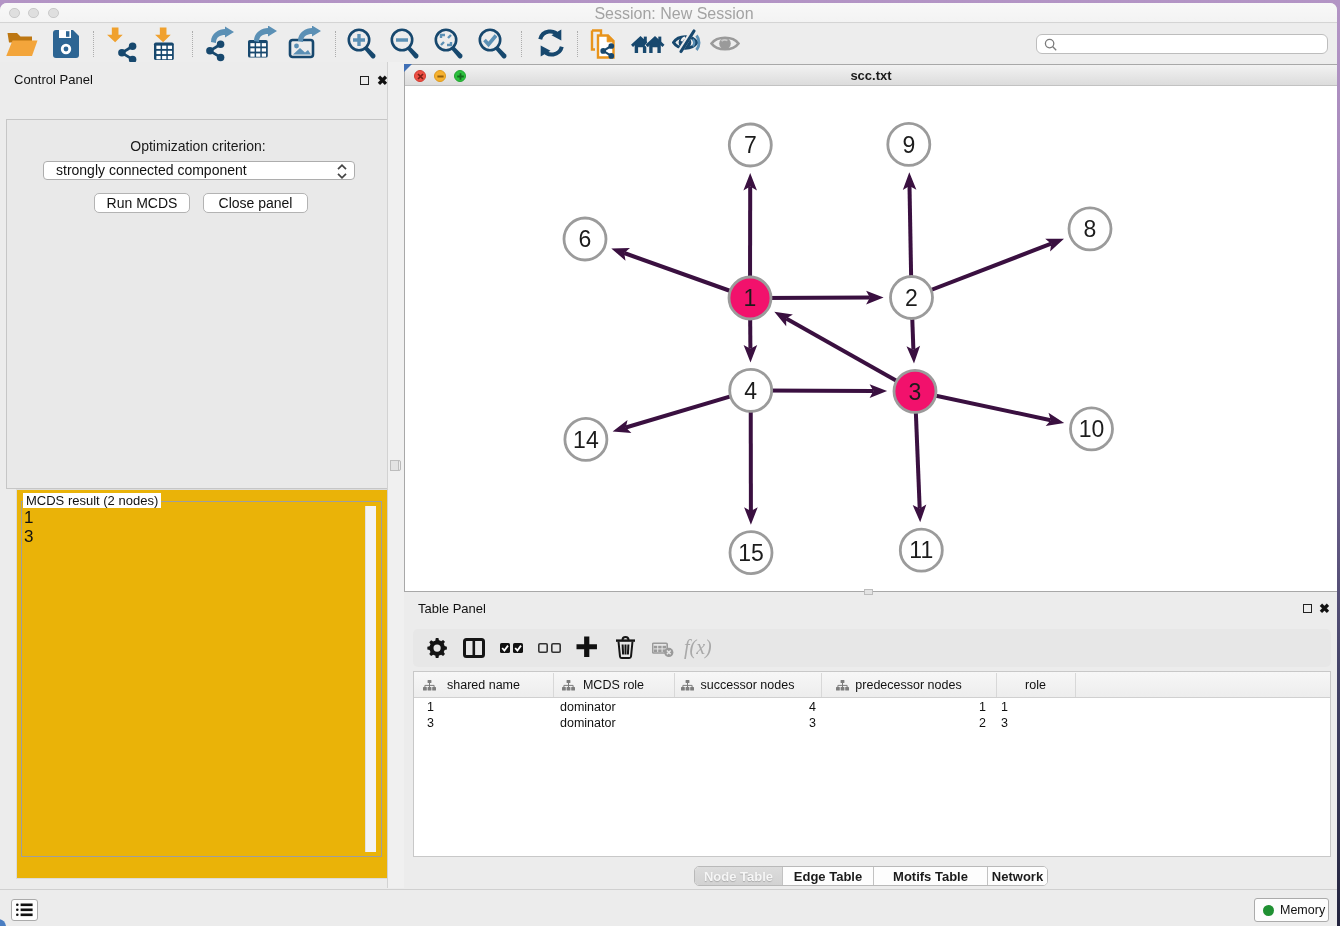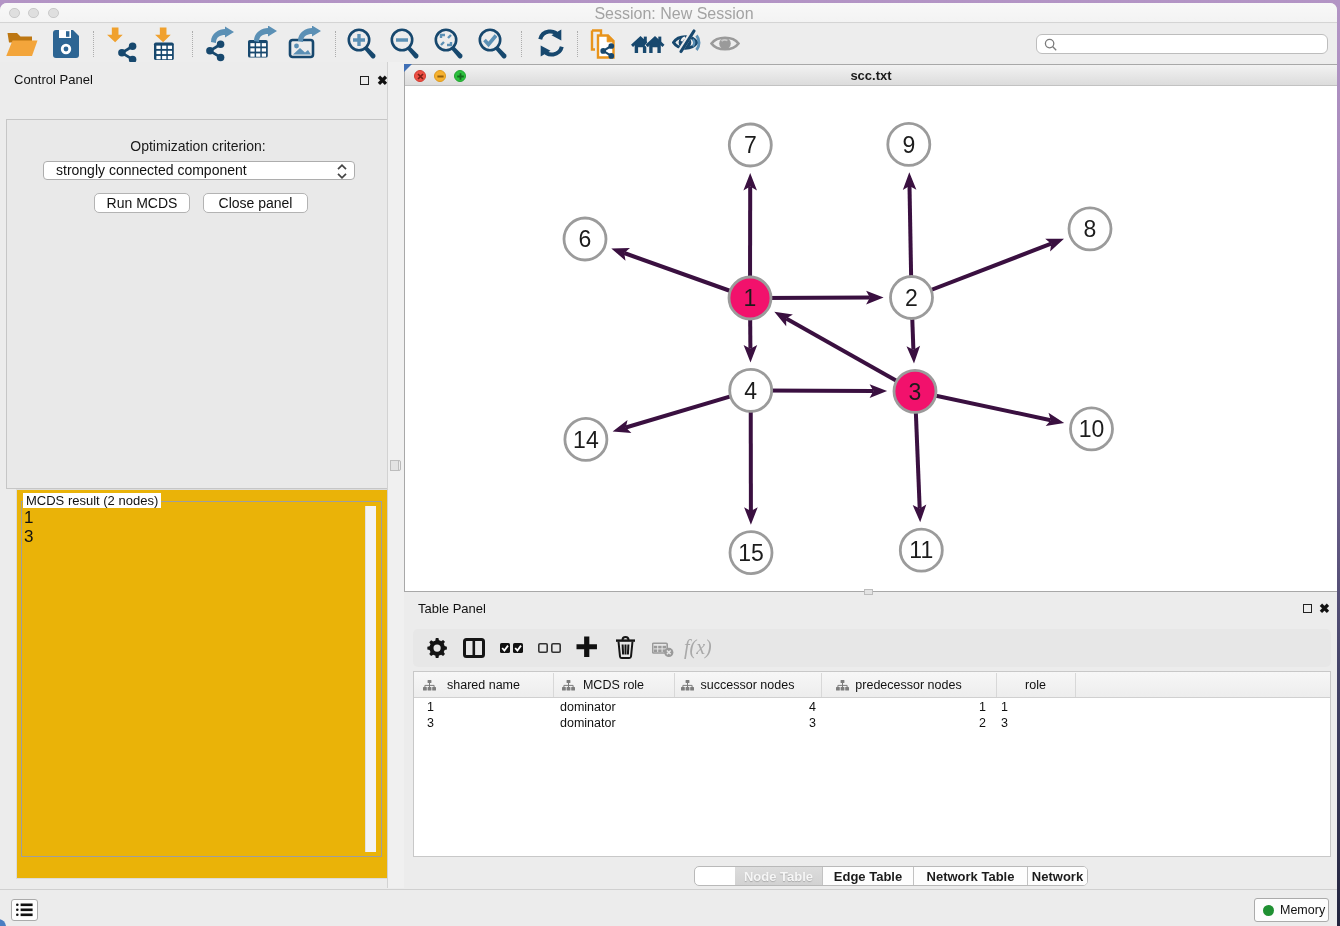--- a/index.html
+++ b/index.html
@@ -41,21 +41,21 @@
 .fx { position:absolute; left:684px; top:633px; font-family:"Liberation Serif",serif; font-style:italic; font-size:20px; color:#a9a9a9; }
 .tbl { position:absolute; left:9px; top:75px; width:918px; height:186px; background:#fff; border:1px solid #c8c8c8; }
 .thead { position:absolute; left:414px; top:669px; width:916px; height:26px; background:linear-gradient(#f7f7f7,#ededed); border-bottom:1px solid #d0d0d0; }
 .hc { position:absolute; top:6px; font-size:12.5px; color:#111; text-align:center; }
 .hsep { position:absolute; top:670px; width:0; height:24px; border-left:1px solid #d8d8d8; }
 .cell { position:absolute; font-size:12.5px; color:#111; }
 .cell.r { text-align:right; }
 .btabs { position:absolute; left:694px; top:863px; height:20px; display:flex; border:1px solid #b9b9b9; border-radius:5px; overflow:hidden; background:#fff; }
 .btab { height:100%; font-size:13px; font-weight:bold; color:#1b1b1b; text-align:center; line-height:19px; background:#fdfdfd; border-right:1px solid #c2c2c2; }
 .btab:last-child { border-right:none; }
-.btab.sel { background:linear-gradient(#dcdcdc,#d2d2d2); color:#f6f6f6; text-shadow:0 1px 1px #aaa;margin-left:40px; }
+.btab.sel { background:linear-gradient(#dcdcdc,#d2d2d2); color:#f6f6f6; text-shadow:0 1px 1px #aaa; }
 .statusbar { position:absolute; left:0; top:886px; width:100%; height:37px; background:#ececec; border-top:1px solid #d0d0d0; }
 .listbtn { position:absolute; left:11px; top:9px; width:27px; height:22px; background:#fdfdfd; border:1px solid #ababab; border-radius:3px; }
 .membtn { position:absolute; left:1254px; top:8px; width:75px; height:24px; background:#fdfdfd; border:1px solid #ababab; border-radius:3px; font-size:12.5px; color:#111; }
 .handle { position:absolute; background:#e3e3e3; border:1px solid #bdbdbd; }
 </style></head>
 <body>
 <div class="app">
   <div class="titlebar">
     <div class="tl" style="left:9px"></div>
       <div class="tl" style="left:28.3px"></div>
@@ -440,21 +440,21 @@
     <div class="cell r" style="left:886px;top:697px;width:100px">1</div>
     <div class="cell" style="left:1001px;top:697px">1</div>
     <div class="cell" style="left:427px;top:713px">3</div>
     <div class="cell" style="left:560px;top:713px">dominator</div>
     <div class="cell r" style="left:716px;top:713px;width:100px">3</div>
     <div class="cell r" style="left:886px;top:713px;width:100px">2</div>
     <div class="cell" style="left:1001px;top:713px">3</div>
   <div class="btabs">
     <div class="btab sel" style="width:88px">Node Table</div>
     <div class="btab" style="width:91px">Edge Table</div>
-    <div class="btab" style="width:114px">Network Table</div>
+    <div class="btab" style="width:114px">Motifs Table</div>
     <div class="btab" style="width:59px">Network</div>
   </div>
 
   <div class="statusbar">
     <div class="listbtn">
         <svg width="17" height="14" viewBox="0 0 17 14" style="position:absolute;left:4px;top:3px">
           <g fill="#111">
             <rect x="0" y="0.5" width="2.6" height="2.6" rx="1.3"></rect>
             <rect x="0" y="5.5" width="2.6" height="2.6" rx="1.3"></rect>
             <rect x="0" y="10.5" width="2.6" height="2.6" rx="1.3"></rect>

